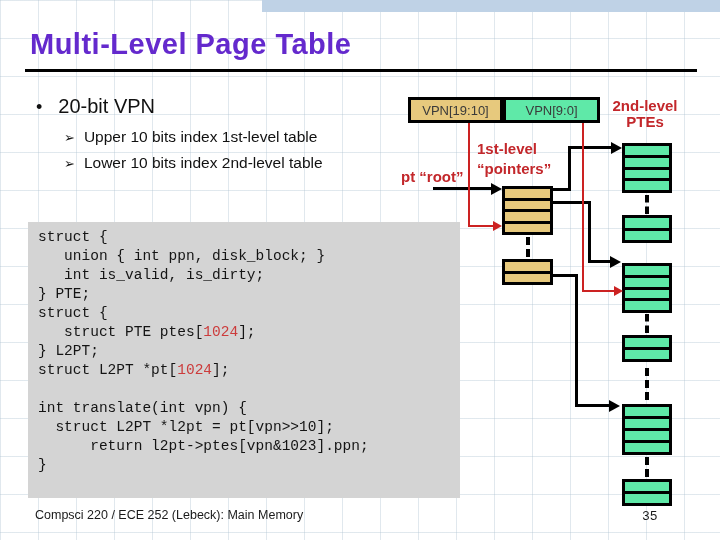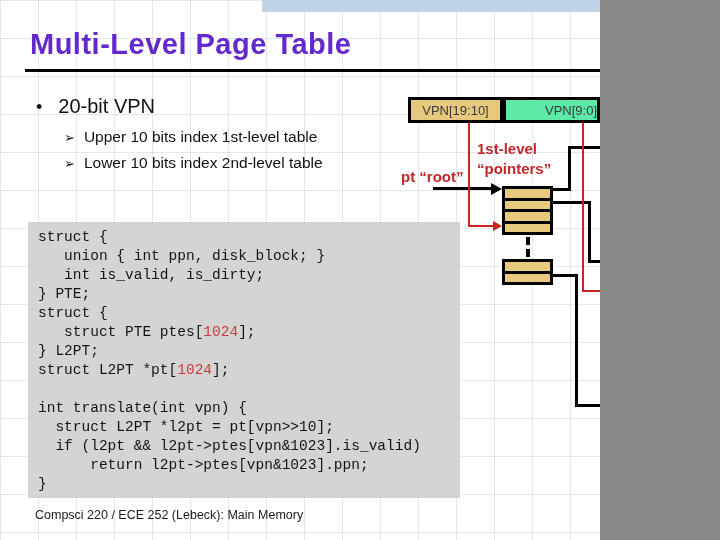--- a/index.html
+++ b/index.html
@@ -1,17 +1,17 @@
 <!DOCTYPE html>
 <html style="--purple: #6429cd; --tan: #e7c97d; --green: #5fe9a8; --red: #cc2222; --label-red: #c3272b; --code-bg: #d4d4d4; --code-red: #cc3b3b; --band: #bfd2e6;"><head>
 <meta charset="utf-8">
 <style>
   html,body{margin:0;padding:0;background:#888;}
   .slide{
-    position:relative;width:600px;height:540px;overflow:hidden;background:#fff;
+    position:relative;width:720px;height:540px;overflow:hidden;background:#fff;
     background-image:
       linear-gradient(to right, rgba(175,195,210,.38) 1px, transparent 1px),
       linear-gradient(to bottom, rgba(175,195,210,.38) 1px, transparent 1px);
     background-size:38px 38px;
     font-family:"Liberation Sans","DejaVu Sans",sans-serif;
     color:#111;
   }
   .abs{position:absolute;}
   #band{left:262px;top:0;width:458px;height:12px;background:var(--band,#bfd2e6);}
   #title{left:30px;top:28px;font-size:29px;font-weight:600;letter-spacing:.5px;color:var(--purple,#6429cd);}
@@ -33,21 +33,21 @@
   
   .red-label{color:var(--label-red,#c3272b);font-weight:bold;font-size:15px;}
   #pt-root-label{left:401px;top:168px;}
   #l1-label{left:477px;top:139px;width:100px;text-align:left;line-height:20px;}
   #l2-label{left:601px;top:98px;width:88px;text-align:center;line-height:16px;}
 
   
   .vpn-box{border:3px solid #000;box-sizing:border-box;display:flex;align-items:center;
     justify-content:center;font-size:13px;color:#3a3a3a;}
   #vpn-hi{left:408px;top:97px;width:95px;height:26px;background:var(--tan,#e7c97d);}
-  #vpn-lo{left:503px;top:97px;width:97px;height:26px;background:var(--green,#5fe9a8);justify-content:flex-end;}
+  #vpn-lo{left:503px;top:97px;width:97px;height:26px;background:var(--green,#5fe9a8);}
 
   
   .pt-table{position:absolute;box-sizing:border-box;background:#000;border:3px solid #000;
     display:flex;flex-direction:column;gap:3px;}
   .pt-table .row{flex:1;}
   .pt-table.tan .row{background:var(--tan,#e7c97d);}
   .pt-table.green .row{background:var(--green,#5fe9a8);}
   #t-l1a{left:502px;top:186px;width:51px;height:49px;}
   #t-l1b{left:502px;top:259px;width:51px;height:26px;}
   #t-g1a{left:622px;top:143px;width:50px;height:50px;}
@@ -128,37 +128,40 @@
         <div class="code-line"><span>   union { int ppn, disk_block; }</span></div>
         <div class="code-line"><span>   int is_valid, is_dirty;</span></div>
         <div class="code-line"><span>} PTE;</span></div>
         <div class="code-line"><span>struct {</span></div>
         <div class="code-line"><span>   struct PTE ptes[</span><span style="color: var(--code-red);">1024</span><span>];</span></div>
         <div class="code-line"><span>} L2PT;</span></div>
         <div class="code-line"><span>struct L2PT *pt[</span><span style="color: var(--code-red);">1024</span><span>];</span></div>
         <div class="code-line"> </div>
         <div class="code-line"><span>int translate(int vpn) {</span></div>
         <div class="code-line"><span>  struct L2PT *l2pt = pt[vpn&gt;&gt;10];</span></div>
-        <div class="code-line"><span>  if (l2pt &amp;&amp; l2pt-&gt;ptes[vpn&amp;1023].is_valid)</span></div>
         <div class="code-line"><span>      return l2pt-&gt;ptes[vpn&amp;1023].ppn;</span></div>
         <div class="code-line"><span>}</span></div>
       </div>
   </div>
 
   <div id="vpn-hi" class="abs vpn-box">
     <span>VPN[19:10]</span>
   </div>
   <div id="vpn-lo" class="abs vpn-box">
     <span>VPN[9:0]</span>
   </div>
 
   <div id="pt-root-label" class="abs red-label">pt “root”</div>
   <div id="l1-label" class="abs red-label">
     <div>1st-level</div>
     <div>“pointers”</div>
+  </div>
+  <div id="l2-label" class="abs red-label">
+    <div>2nd-level</div>
+    <div>PTEs</div>
   </div>
 
   <div id="t-l1a" class="pt-table tan">
       <div class="row"></div>
       <div class="row"></div>
       <div class="row"></div>
       <div class="row"></div>
     </div>
   <div id="d-l1" class="vdash"></div>
   <div id="t-l1b" class="pt-table tan">

